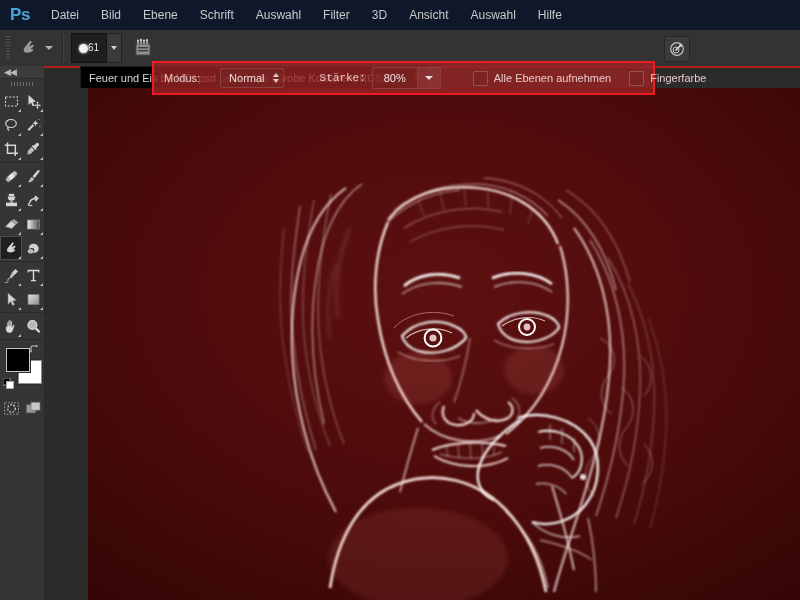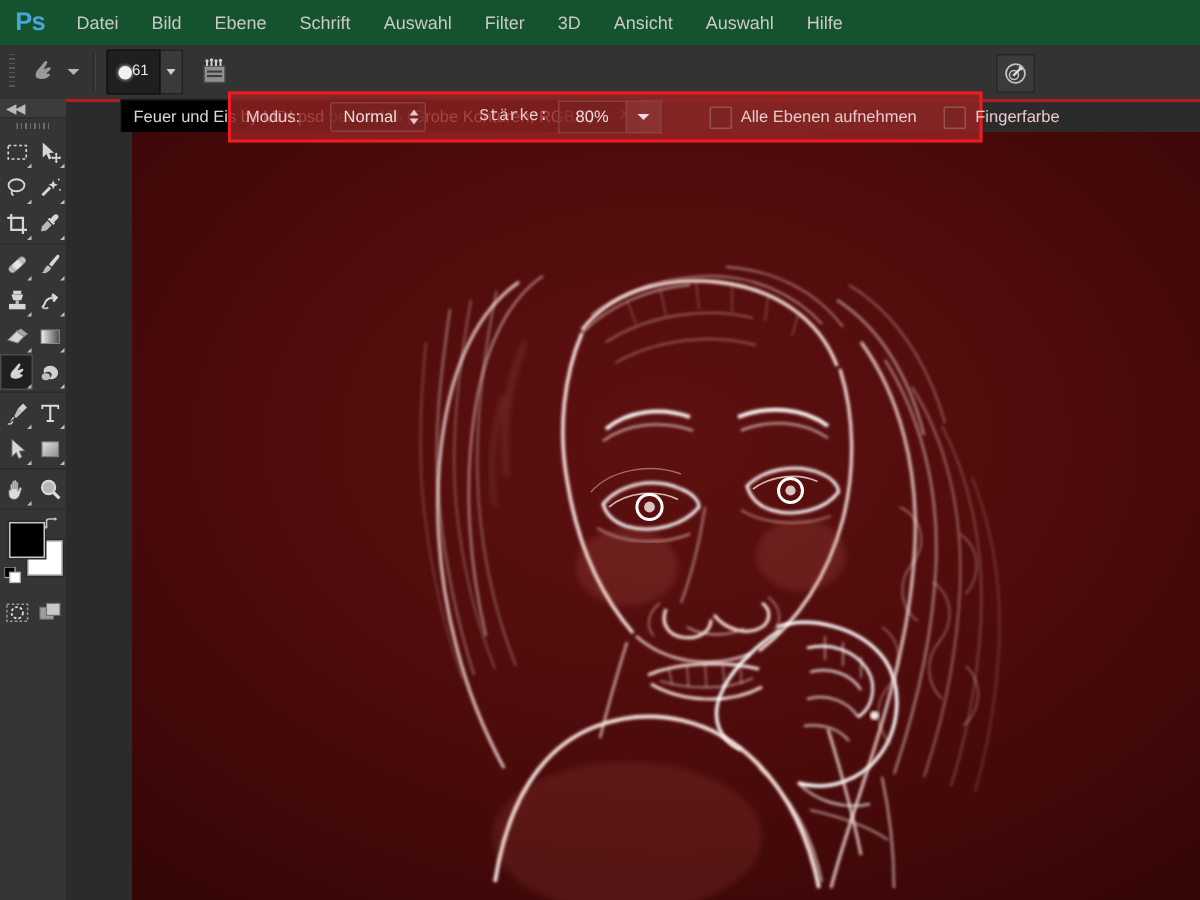--- a/index.html
+++ b/index.html
@@ -10,21 +10,21 @@
     font-family:"Liberation Sans", sans-serif;
     font-size:11px;
     color:#d2d2d2;
     -webkit-font-smoothing:antialiased;
   }
   #app{position:relative;width:800px;height:600px;overflow:hidden;background:#2b2b2b;}
 
   
   .menubar{
     position:absolute;left:0;top:0;width:800px;height:30px;
-    background:#14532d;
+    background:#0f172a;
     border-bottom:1px solid #1e1e1e;
     display:flex;align-items:center;
   }
   .ps-logo{
     width:40px;height:30px;display:flex;align-items:center;justify-content:center;
     font-weight:bold;font-size:17px;letter-spacing:-0.5px;
     color:#49a5d8;
     font-family:"Liberation Sans", sans-serif;
   }
   .menu-item{

